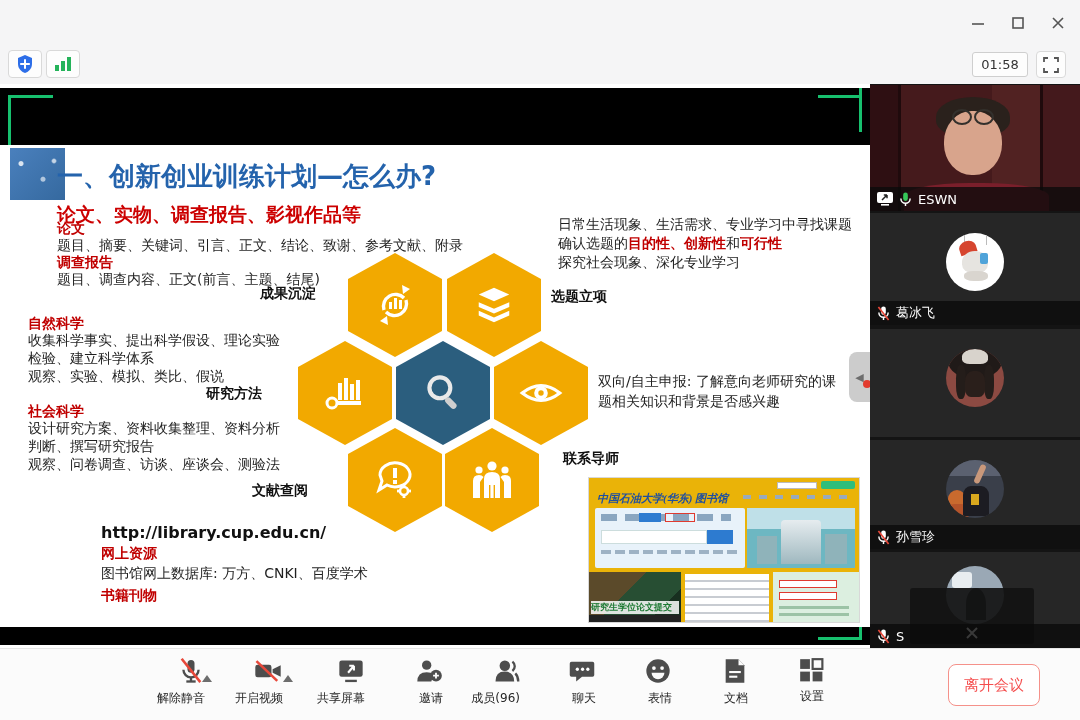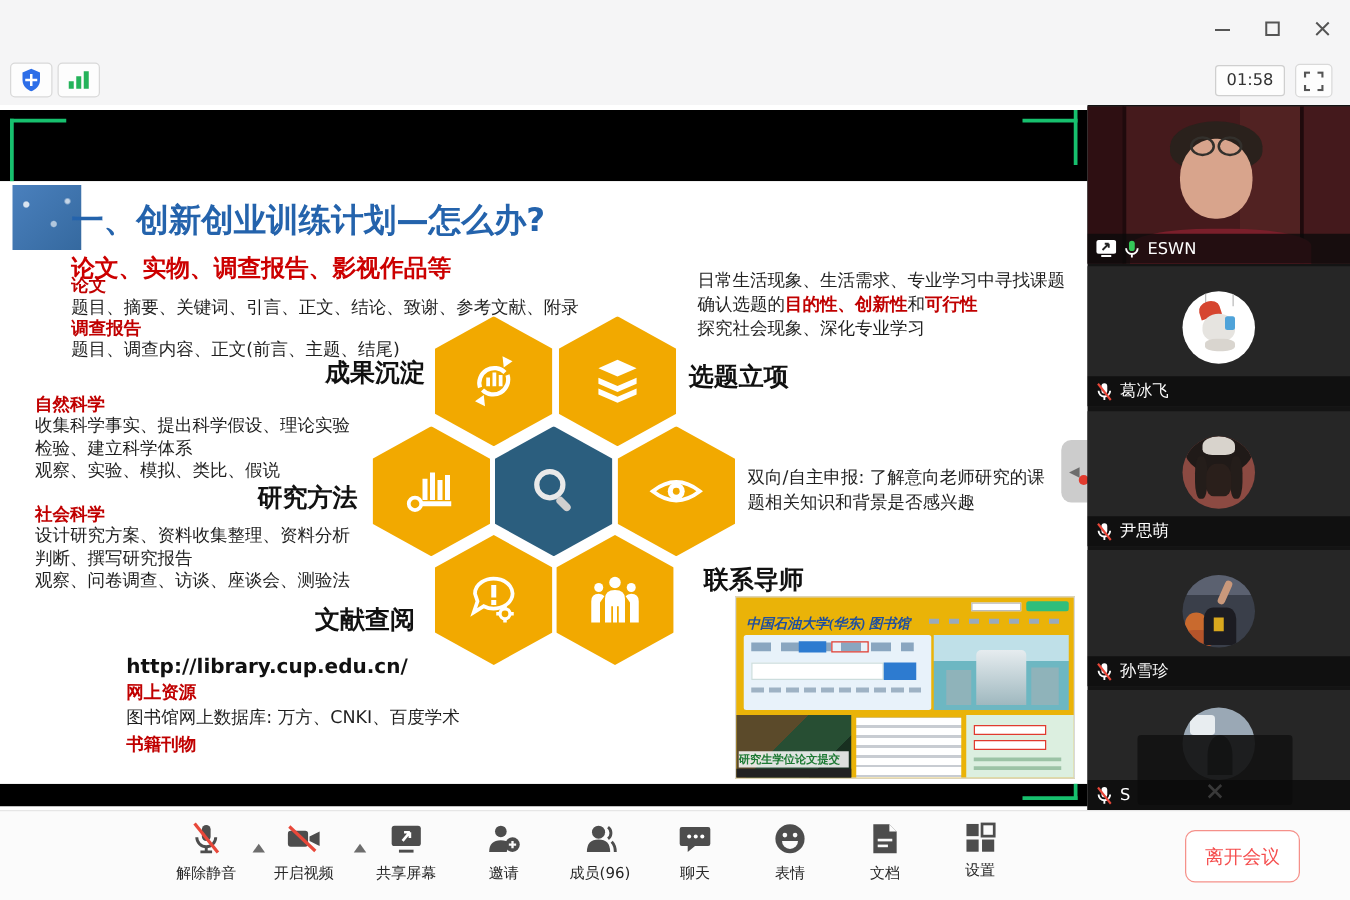--- a/index.html
+++ b/index.html
@@ -23,21 +23,21 @@
   .bar-black-top { position:absolute; top:4px; left:0; width:870px; height:57px; background:#000; }
   .bar-black-bottom { position:absolute; top:543px; left:0; width:870px; height:18px; background:#000; }
   .gbr { position:absolute; background:#17c06e; }
 
   .slide { position:absolute; top:61px; left:0; width:1004px; height:482px; background:#fff; overflow:hidden; }
   .slide .abs { position:absolute; white-space:nowrap; }
   .t-title { font-size:26px; font-weight:bold; color:#2463ac; }
   .t-redline { font-size:19px; font-weight:bold; color:#cc0000; }
   .t-redlabel { font-size:14px; font-weight:bold; color:#c00000; }
   .t-body { font-size:14px; color:#1f1f1f; }
-  .t-section { font-size:20px; font-weight:bold; color:#111; }
+  .t-section { font-size:14px; font-weight:bold; color:#111; }
   .t-url { font-size:16px; font-weight:bold; color:#111; }
   .deco-img { width:55px; height:52px; background:
       radial-gradient(circle at 20% 30%, rgba(255,255,255,.8) 0 2px, transparent 3px),
       radial-gradient(circle at 60% 60%, rgba(255,255,255,.6) 0 2px, transparent 3px),
       radial-gradient(circle at 80% 25%, rgba(255,255,255,.7) 0 1.5px, transparent 3px),
       linear-gradient(135deg,#4a80bd,#35699f); }
 
   .hex { position:absolute; width:94px; height:104px; background:#f2a900;
          clip-path:polygon(50% 0,100% 25%,100% 75%,50% 100%,0 75%,0 25%);
          display:flex; align-items:center; justify-content:center; }
@@ -83,21 +83,21 @@
   
   .video-eswn { position:absolute; inset:0; background:linear-gradient(90deg,#2e0f12 0 14%,#451a1c 14% 58%,#512222 58% 82%,#44191c 82%); }
   .v-doorline { position:absolute; top:0; bottom:0; width:3px; background:#1f0a0c; }
   .v-hair { position:absolute; left:66px; top:12px; width:74px; height:40px; background:#2a211c; border-radius:50% 50% 40% 40%; }
   .v-face { position:absolute; left:74px; top:26px; width:58px; height:64px; background:#d8a48c; border-radius:48%; }
   .v-glass { position:absolute; top:24px; width:20px; height:16px; border:2px solid #33302c; border-radius:50%; }
   .v-body { position:absolute; left:34px; top:98px; width:145px; height:30px; background:#7a1f2b; border-radius:45% 45% 0 0; }
 
   
   .bottombar { position:absolute; top:648px; left:0; width:1080px; height:72px; background:#fbfbfb; border-top:1px solid #e6e6e6; }
-  .bb-item { position:absolute; top:8px; width:80px; display:flex; flex-direction:column; align-items:center; }
+  .bb-item { position:absolute; top:8px; width:80px; display:flex; flex-direction:column; align-items:flex-end; }
   .bb-item svg { display:block; }
   .bb-label { margin-top:5px; font-size:12px; color:#262626; white-space:nowrap; }
   .caret { position:absolute; width:0; height:0; border-left:5px solid transparent; border-right:5px solid transparent; border-bottom:7px solid #6d6d6d; }
   .leave-btn { position:absolute; left:948px; top:15px; width:92px; height:42px; background:#fff; border:1px solid #f5918a; border-radius:8px; color:#f54e4e; font-size:15px; display:flex; align-items:center; justify-content:center; }
 </style>
 </head>
 <body>
 
 <div class="window">
 
@@ -344,29 +344,20 @@
     </div>
 
     <div class="tile" style="top:245px;height:108px">
       <div class="avatar" style="background:#8c4a42">
         <div style="position:absolute;left:2px;top:-6px;width:54px;height:36px;background:#201a18;border-radius:50%"></div>
         <div style="position:absolute;left:16px;top:0px;width:26px;height:15px;background:#d8d3cc;border-radius:50% 50% 30% 30%"></div>
         <div style="position:absolute;left:10px;top:16px;width:10px;height:34px;background:#241d1a;border-radius:40%"></div>
         <div style="position:absolute;left:38px;top:16px;width:10px;height:34px;background:#241d1a;border-radius:40%"></div>
         <div style="position:absolute;left:19px;top:22px;width:20px;height:26px;background:#2a1f1b;border-radius:40% 40% 30% 30%"></div>
       </div>
-      <div class="namebar">
-        <svg width="13" height="15" viewBox="0 0 14 16">
-          <rect x="4.5" y="0.5" width="5" height="9" rx="2.5" fill="#fff"></rect>
-          <path d="M2 7 a5 5 0 0 0 10 0" fill="none" stroke="#fff" stroke-width="1.6"></path>
-          <line x1="7" y1="12.5" x2="7" y2="15" stroke="#fff" stroke-width="1.6"></line>
-          <line x1="1.5" y1="1" x2="12.5" y2="15" stroke="#e8483a" stroke-width="1.8"></line>
-        </svg>
-        <span class="pname">尹思萌</span>
-      </div>
     </div>
 
     <div class="tile" style="top:356px;height:109px">
       <div class="avatar" style="background:#3a3f4a">
         <div style="position:absolute;left:0;top:0;width:58px;height:16px;background:#5b6170"></div>
         <div style="position:absolute;left:2px;top:30px;width:18px;height:18px;background:#c96a2e;border-radius:50%"></div>
         <div style="position:absolute;left:-2px;top:44px;width:28px;height:14px;background:#b5542a;border-radius:40%"></div>
         <div style="position:absolute;left:17px;top:26px;width:26px;height:30px;background:#1c1c22;border-radius:30% 30% 0 0"></div>
         <div style="position:absolute;left:25px;top:34px;width:8px;height:11px;background:#d9a81e"></div>
         <div style="position:absolute;left:31px;top:4px;width:6px;height:20px;background:#c9987b;transform:rotate(24deg);border-radius:3px"></div>

